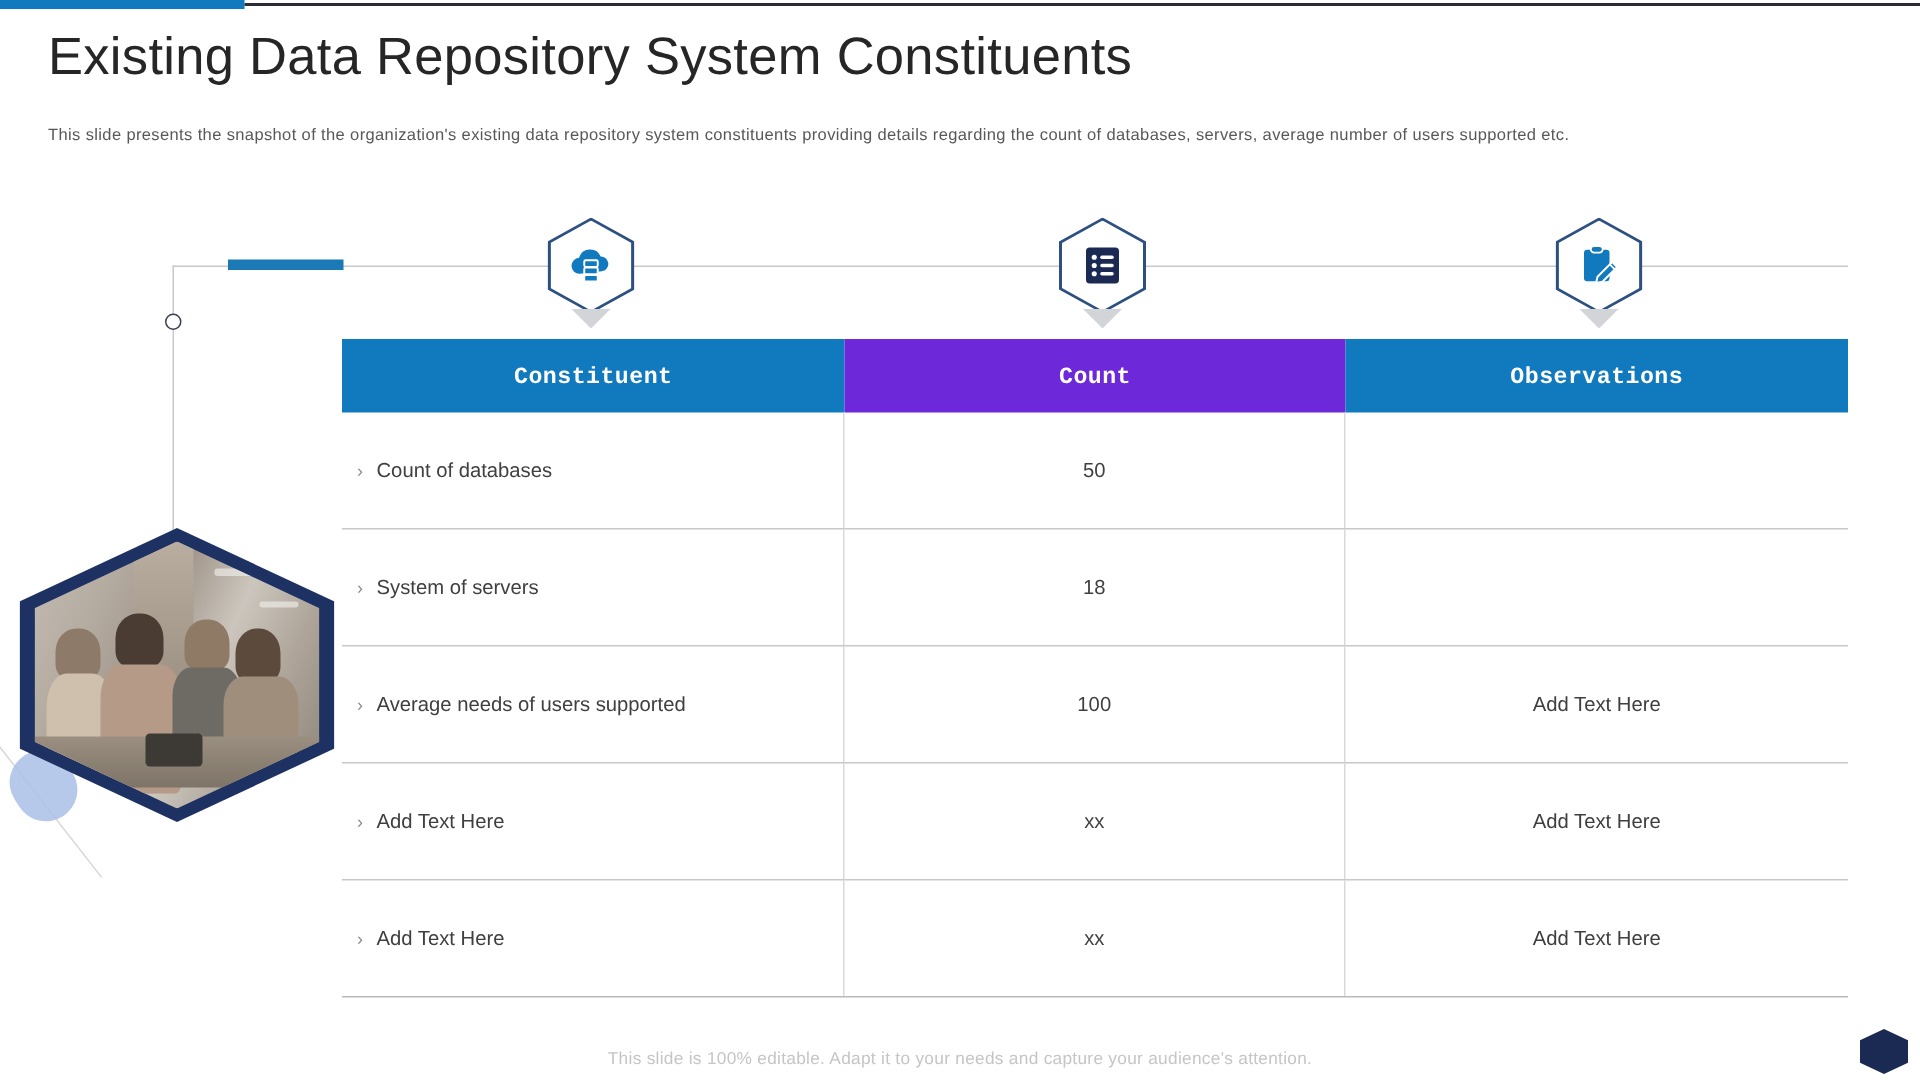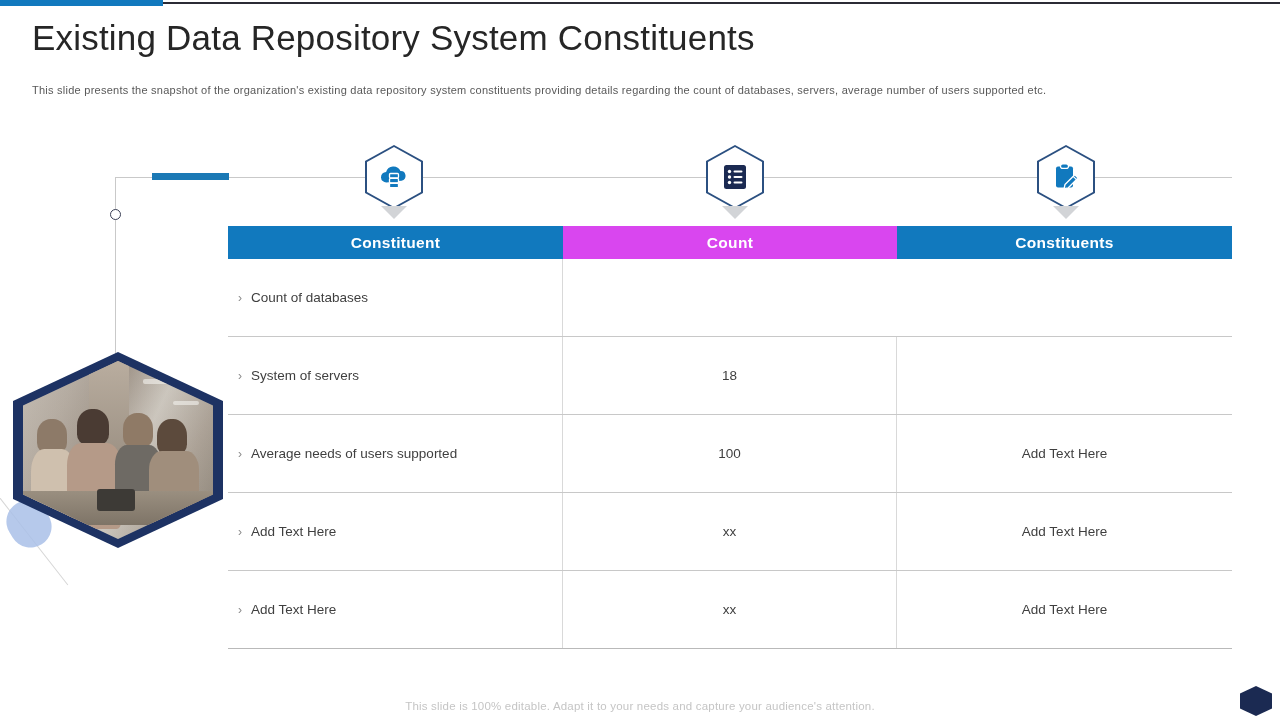--- a/index.html
+++ b/index.html
@@ -49,27 +49,27 @@
   }
   .hexinner svg{display:block;}
   .hexarrow{
     position:absolute;left:50%;transform:translateX(-50%);
     width:0;height:0;border-left:13px solid transparent;border-right:13px solid transparent;
     border-top:13px solid #d2d4d7;
   }
 
   
   .tbl{position:absolute;left:228px;top:226px;width:1004px;}
-  .tbl-head{display:flex;height:33px;}
+  .tbl-head{display:flex;height:49px;font-family:Liberation Mono, monospace;}
   .th{
     display:flex;align-items:center;justify-content:center;
     color:#ffffff;font-size:15.5px;font-weight:bold;letter-spacing:.3px;
   }
   .th.c1{width:335px;background:#1179be;}
-  .th.c2{width:334px;background:#d946ef;}
+  .th.c2{width:334px;background:#6d28d9;}
   .th.c3{width:335px;background:#1179be;}
 
   .tr{display:flex;height:77px;border-bottom:1px solid #c8c8c8;}
   .tr:last-child{border-bottom:1px solid #b9b9b9;}
   .td{display:flex;align-items:center;font-size:13.5px;color:#3f3f3f;box-sizing:border-box;}
   .td.c1{width:335px;padding-left:10px;border-right:1px solid #d9d9d9;}
   .td.c2{width:334px;justify-content:center;border-right:1px solid #d9d9d9;}
   .td.c3{width:335px;justify-content:center;text-align:center;padding:0 12px;line-height:1.45;}
   .chev{color:#8a8a8a;font-size:12px;margin-right:9px;flex:0 0 auto;}
 
@@ -192,28 +192,29 @@
     <div class="desk"></div>
     <div class="fig" style="left:74px;top:128px;width:38px;height:22px;background:#3d3a36;border-radius:3px;"></div>
   </div>
 </div>
 
 <div class="tbl">
 
   <div class="tbl-head">
     <div class="th c1">Constituent</div>
     <div class="th c2">Count</div>
-    <div class="th c3">Constituents</div>
+    <div class="th c3">Observations</div>
   </div>
 
   <div class="tr">
     <div class="td c1">
       <span class="chev">›</span>
       <span>Count of databases</span>
     </div>
+    <div class="td c2">50</div>
   </div>
 
   <div class="tr">
     <div class="td c1">
       <span class="chev">›</span>
       <span>System of servers</span>
     </div>
     <div class="td c2">18</div>
   </div>
 

